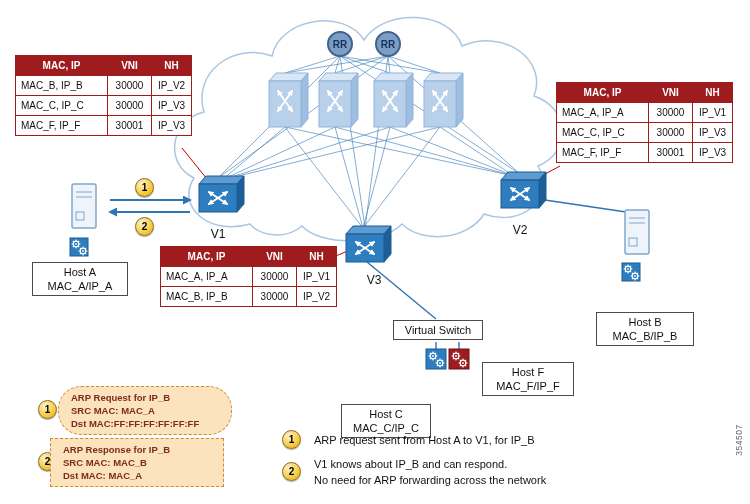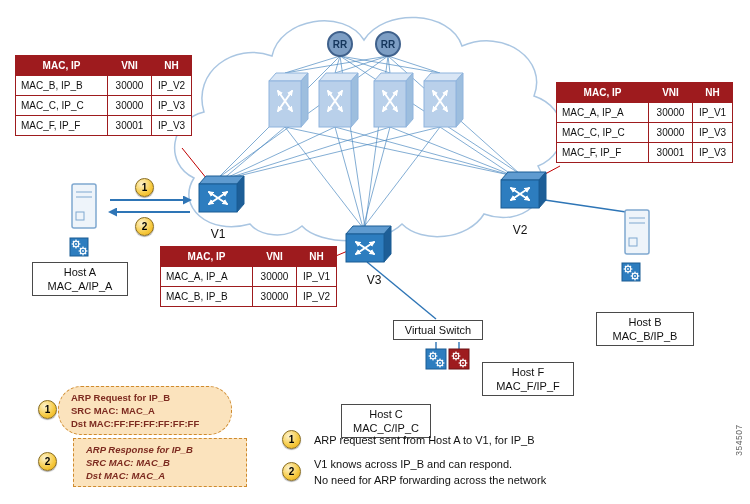--- a/index.html
+++ b/index.html
@@ -306,34 +306,34 @@
   </div>
   <div class="callout" style="left:58px;top:386px;border-radius:23px;">
     <div>ARP Request for IP_B</div>
     <div>SRC MAC: MAC_A</div>
     <div>Dst MAC:FF:FF:FF:FF:FF:FF</div>
   </div>
 
   <div class="marker" style="left:38px;top:452px;">
     <span>2</span>
   </div>
-  <div class="callout" style="left:73px;top:438px;font-style:italic;">
+  <div class="callout" style="left:50px;top:438px;">
     <div>ARP Response for IP_B</div>
     <div>SRC MAC: MAC_B</div>
     <div>Dst MAC: MAC_A</div>
   </div>
 
   <div class="marker" style="left:282px;top:430px;">
     <span>1</span>
   </div>
   <div class="note-text" style="left:314px;top:432px;">ARP request sent from Host A to V1, for IP_B</div>
 
   <div class="marker" style="left:282px;top:462px;">
     <span>2</span>
   </div>
   <div class="note-text" style="left:314px;top:456px;">
-    <div>V1 knows across IP_B and can respond.</div>
+    <div>V1 knows about IP_B and can respond.</div>
     <div>No need for ARP forwarding across the network</div>
   </div>
 
   <div class="fig-id">354507</div>
 
 </div>
 
 </body></html>

